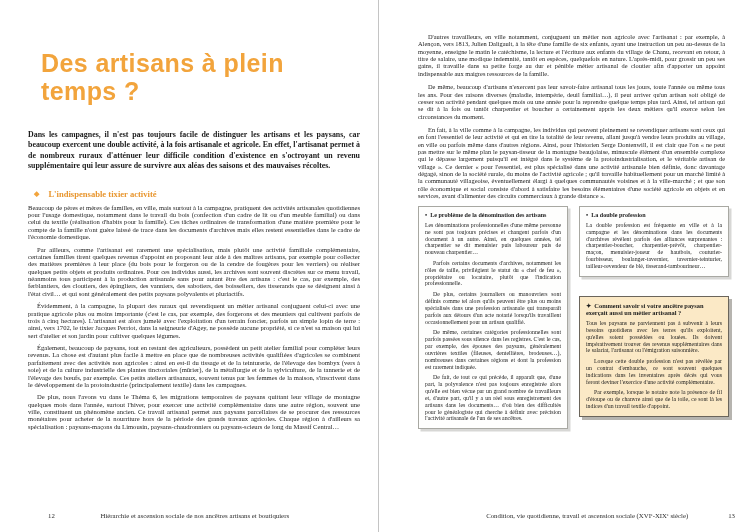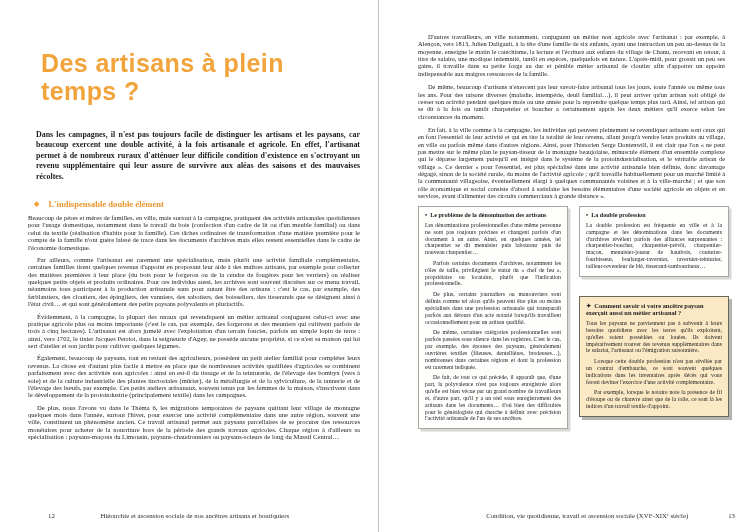--- a/index.html
+++ b/index.html
@@ -17,21 +17,21 @@
 
   
   .lp-inner { padding:0 18px 0 28px; }
   h1.doc-title {
     margin:50px 0 0 13px;
     font-family:"Liberation Sans", sans-serif;
     font-weight:bold; font-size:25px; letter-spacing:.4px;
     color:var(--accent); line-height:1.1;
   }
   p.intro {
-    margin:25px 0 0 8px;
+    margin:25px 0 0 0;
     font-weight:bold; font-size:7.9px; line-height:1.32;
     text-align:justify;
   }
   .section-heading {
     margin:17px 0 0 6px; display:flex; align-items:center; gap:9px;
     color:var(--heading); font-weight:bold; font-size:8.6px;
   }
   .section-heading .marker { font-size:7px; color:var(--accent); }
   .page.left p.body {
     margin:5px 0 0 0; font-size:6.6px; line-height:1.12; text-align:justify;
@@ -82,21 +82,21 @@
 <div class="spread">
 
   <div class="page left">
     <div class="lp-inner">
       <h1 class="doc-title">Des artisans à plein temps ?</h1>
 
       <p class="intro">Dans les campagnes, il n'est pas toujours facile de distinguer les artisans et les paysans, car beaucoup exercent une double activité, à la fois artisanale et agricole. En effet, l'artisanat permet à de nombreux ruraux d'atténuer leur difficile condition d'existence en s'octroyant un revenu supplémentaire qui leur assure de survivre aux aléas des saisons et des mauvaises récoltes.</p>
 
       <div class="section-heading">
         <span class="marker">◆</span>
-        <span>L'indispensable double élément</span>
+        <span>L'indispensable tixier activité</span>
       </div>
 
       <p class="body">Beaucoup de pères et mères de familles, en ville, mais surtout à la campagne, pratiquent des activités artisanales quotidiennes pour l'usage domestique, notamment dans le travail du bois (confection d'un cadre de lit ou d'un meuble familial) ou dans celui du textile (réalisation d'habits pour la famille). Ces tâches ordinaires de transformation d'une matière première pour le compte de la famille n'ont guère laissé de trace dans les documents d'archives mais elles restent essentielles dans le cadre de l'économie domestique.</p>
       <p class="body ind">Par ailleurs, comme l'artisanat est rarement une spécialisation, mais plutôt une activité familiale complémentaire, certaines familles tirent quelques revenus d'appoint en proposant leur aide à des maîtres artisans, par exemple pour collecter des matières premières à leur place (du bois pour le forgeron ou de la cendre de fougères pour les verriers) ou réaliser quelques petits objets et produits ordinaires. Pour ces individus aussi, les archives sont souvent discrètes sur ce menu travail, néanmoins tous participent à la production artisanale sans pour autant être des artisans : c'est le cas, par exemple, des ferblantiers, des cloutiers, des épingliers, des vanniers, des sabotiers, des boisseliers, des tisserands que se désignent ainsi à l'état civil… et qui sont généralement des petits paysans polyvalents et pluriactifs.</p>
       <p class="body ind">Évidemment, à la campagne, la plupart des ruraux qui revendiquent un métier artisanal conjuguent celui-ci avec une pratique agricole plus ou moins importante (c'est le cas, par exemple, des forgerons et des meuniers qui cultivent parfois de trois à cinq hectares). L'artisanat est alors jumelé avec l'exploitation d'un terrain foncier, parfois un simple lopin de terre : ainsi, vers 1702, le tixier Jacques Perriot, dans la seigneurie d'Agey, ne possède aucune propriété, si ce n'est sa maison qui lui sert d'atelier et son jardin pour cultiver quelques légumes.</p>
       <p class="body ind">Également, beaucoup de paysans, tout en restant des agriculteurs, possèdent un petit atelier familial pour compléter leurs revenus. La chose est d'autant plus facile à mettre en place que de nombreuses activités qualifiées d'agricoles se combinent parfaitement avec des activités non agricoles : ainsi en est-il du tissage et de la teinturerie, de l'élevage des bombyx (vers à soie) et de la culture industrielle des plantes tinctoriales (mûrier), de la métallurgie et de la sylviculture, de la tannerie et de l'élevage des bœufs, par exemple. Ces petits ateliers artisanaux, souvent tenus par les femmes de la maison, s'inscrivent dans le développement de la protoindustrie (principalement textile) dans les campagnes.</p>
       <p class="body ind">De plus, nous l'avons vu dans le Théma 6, les migrations temporaires de paysans quittant leur village de montagne quelques mois dans l'année, surtout l'hiver, pour exercer une activité complémentaire dans une autre région, souvent une ville, constituent un phénomène ancien. Ce travail artisanal permet aux paysans parcellaires de se procurer des ressources monétaires pour acheter de la nourriture hors de la période des grands travaux agricoles. Chaque région à d'ailleurs sa spécialisation : paysans-maçons du Limousin, paysans-chaudronniers ou paysans-scieurs de long du Massif Central…</p>
     </div>
 
     <div class="footer">

